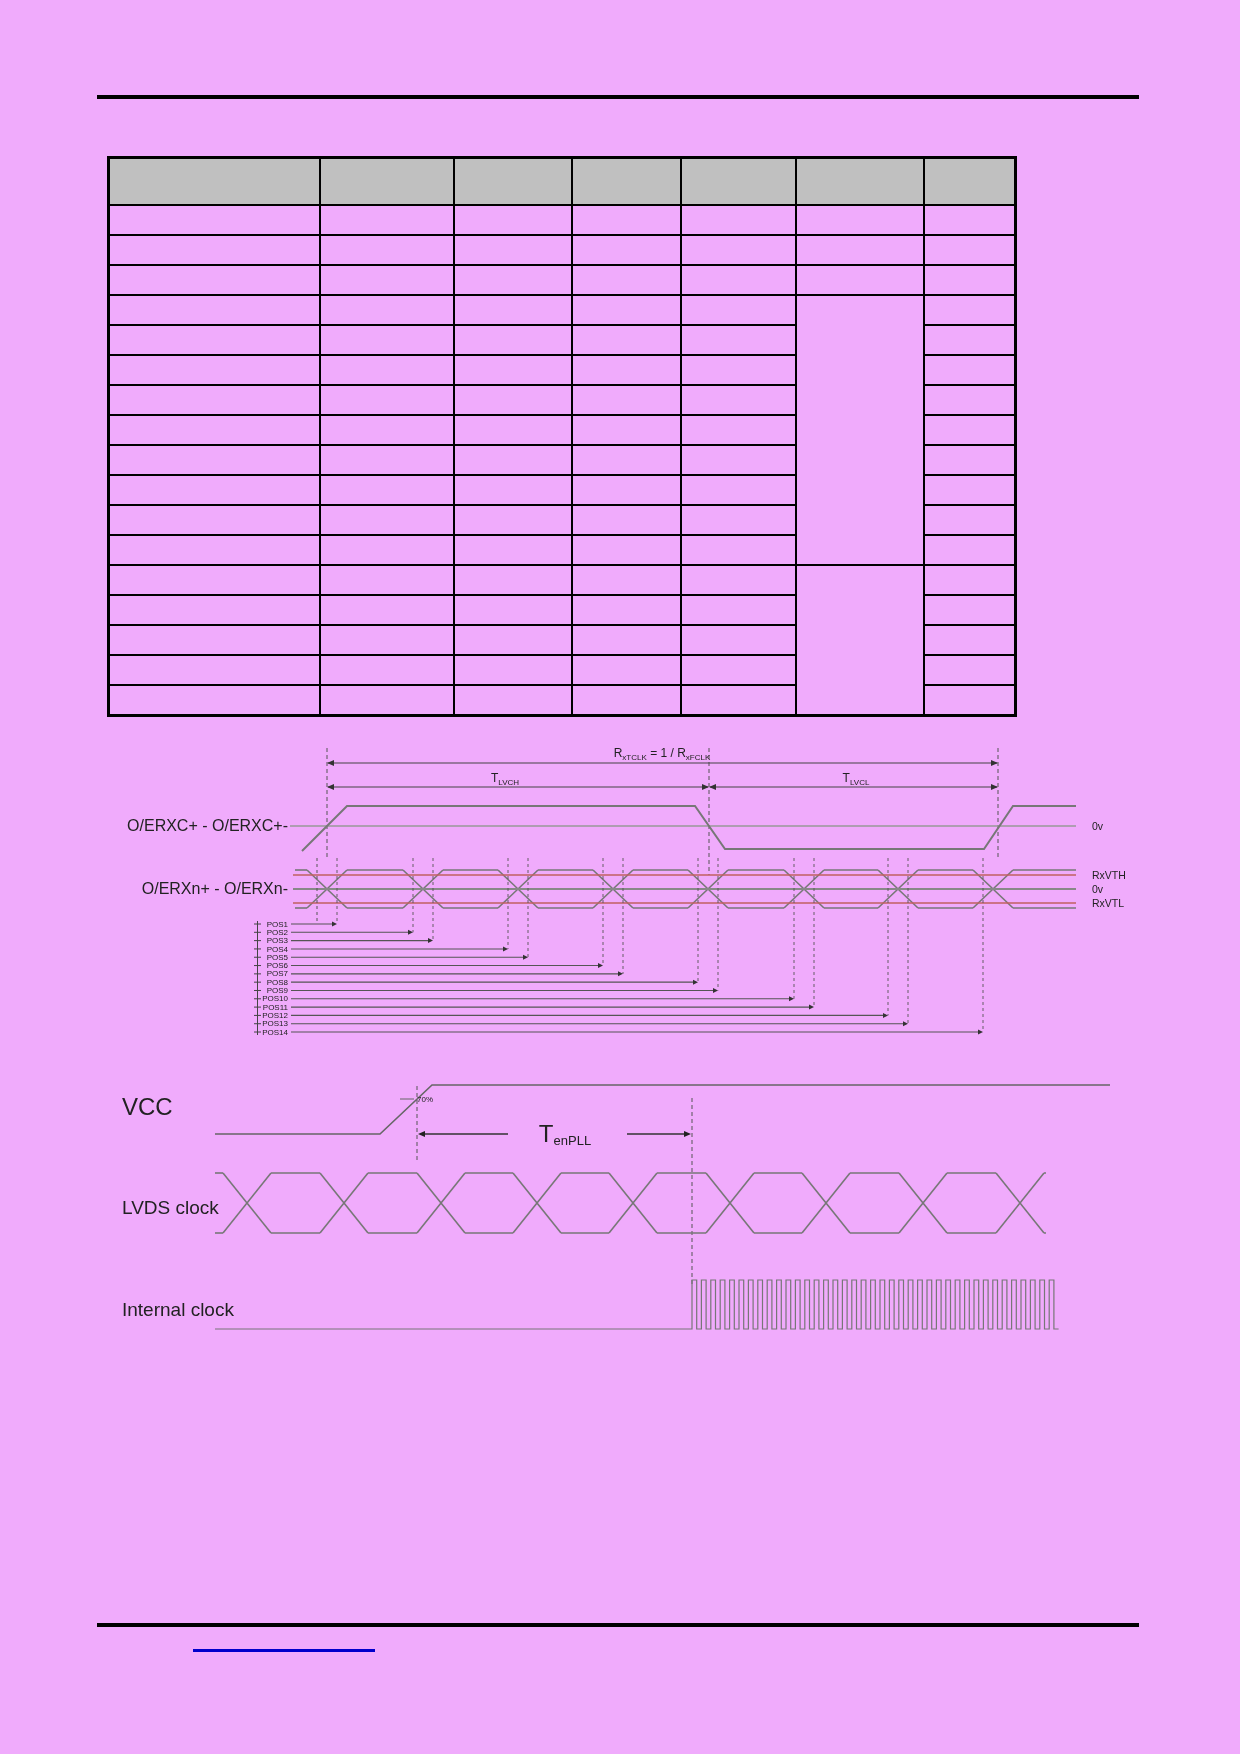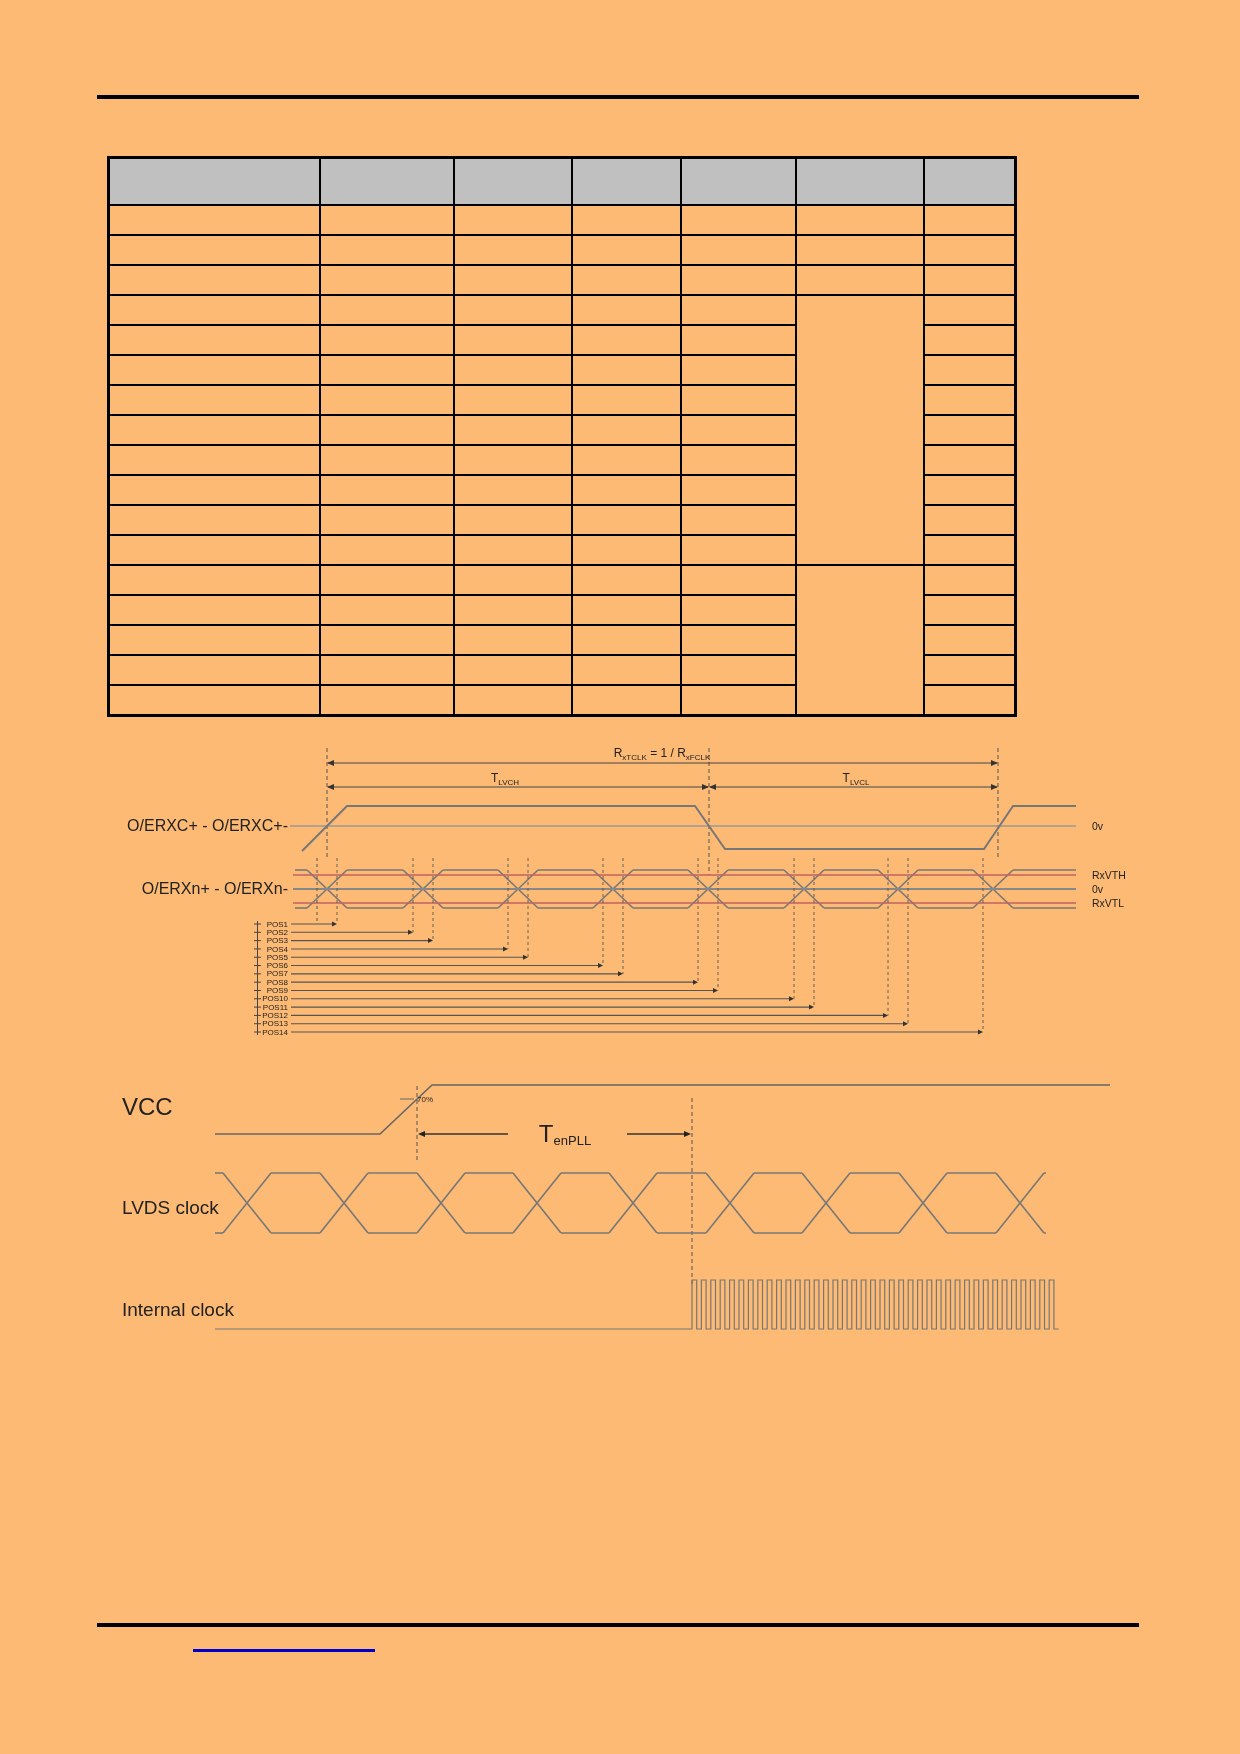--- a/index.html
+++ b/index.html
@@ -1,16 +1,16 @@
 <!DOCTYPE html>
 <html style="--hdr: #c0c0c0;"><head>
 <meta charset="utf-8">
 <style>
   html,body{margin:0;padding:0;background:#fff;}
-  .page{position:relative;width:1240px;height:1754px;background:#fdba74;overflow:hidden;
+  .page{position:relative;width:1240px;height:1754px;background:#f0abfc;overflow:hidden;
         font-family:"Liberation Sans",sans-serif;}
   .rule{position:absolute;left:97px;width:1042px;height:4px;background:#000;}
   .rule-top{top:95px;}
   .rule-bottom{top:1623px;}
   #spec-table{position:absolute;left:107px;top:156px;border-collapse:collapse;
               border:3px solid #000;table-layout:fixed;}
   #spec-table th,#spec-table td{border:2px solid #000;padding:0;}
   #spec-table th{height:45px;background:var(--hdr,#c0c0c0);}
   #spec-table td{height:28px;}
   svg{position:absolute;}

